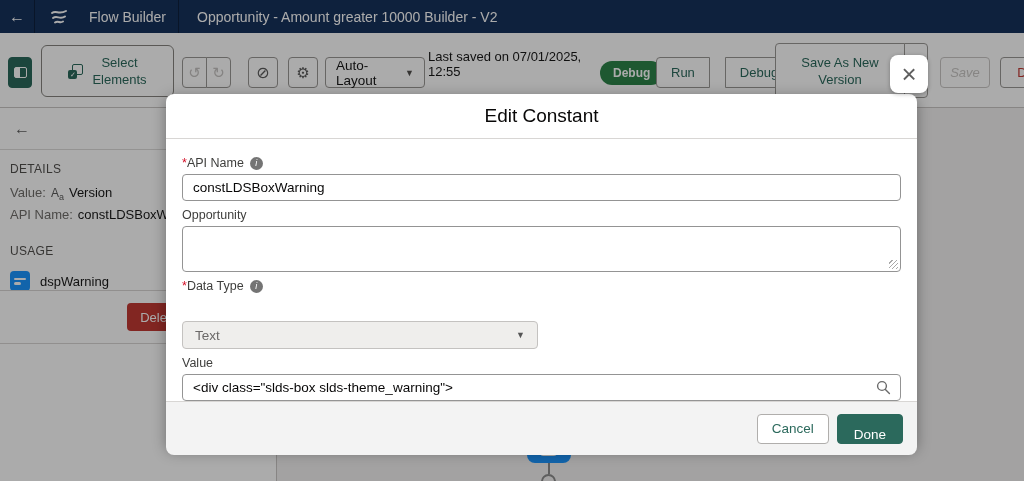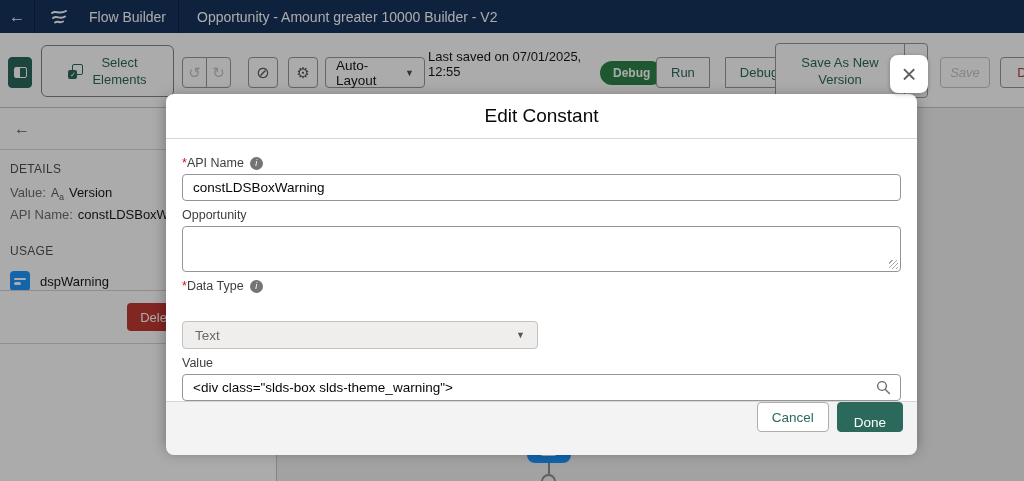--- a/index.html
+++ b/index.html
@@ -82,21 +82,21 @@
   .info-icon::after { content:"i"; }
   .t-input { width:100%; height:27px; border:1px solid #949494; border-radius:4px; padding:0 10px; font-size:13.5px; color:#080707; font-family:inherit; background:#fff; }
   .t-area-wrap { position:relative; }
   .t-area { width:100%; height:46px; border:1px solid #949494; border-radius:4px; padding:4px 10px; font-size:13.5px; color:#080707; font-family:inherit; resize:none; display:block; }
   .resize-corner { position:absolute; right:3px; bottom:3px; width:9px; height:9px; background:repeating-linear-gradient(135deg, transparent 0 2px, #a9a9a9 2px 3px); pointer-events:none; }
   .d-select { width:356px; height:28px; background:#efeeec; border:1px solid #c4c2c0; border-radius:4px; display:flex; align-items:center; padding:0 12px; font-size:13.5px; color:#6b6968; cursor:default;margin-top:28px; }
   .d-select .caret { margin-left:auto; color:#555; }
   .value-wrap { position:relative; }
   .value-wrap .t-input { padding-right:34px; }
   .search-icon { position:absolute; right:10px; top:6px; width:15px; height:15px; }
-  .m-foot { margin-top:auto; height:54px; flex:0 0 54px; background:#f3f3f3; border-top:1px solid #d8d6d4; border-radius:0 0 8px 8px; display:flex; justify-content:flex-end; gap:8px; padding-right:14px; }
+  .m-foot { margin-top:auto; height:54px; flex:0 0 54px; background:#f3f3f3; border-top:1px solid #d8d6d4; border-radius:0 0 8px 8px; display:flex; align-items:center; justify-content:flex-end; gap:8px; padding-right:14px; }
   .btn-cancel { height:30px; padding:0 14px; background:#fff; border:1px solid #b0aeac; border-radius:4px; color:#2b695c; font-size:13.5px; font-family:inherit; cursor:pointer; }
   .btn-done { height:30px; padding:12px 16px; background:#2b695c; border:1px solid #2b695c; border-radius:4px; color:#fff; font-size:13.5px; font-family:inherit; cursor:pointer; }
   .modal-close { position:absolute; left:890px; top:55px; width:38px; height:38px; background:#fff; border:none; border-radius:8px; z-index:60; box-shadow:0 1px 4px rgba(0,0,0,0.3); color:#5f5f5f; font-size:26px; line-height:36px; text-align:center; cursor:pointer; font-family:inherit; }
 </style>
 </head>
 <body>
 
 <div id="screen">
 
   <div class="topbar">

